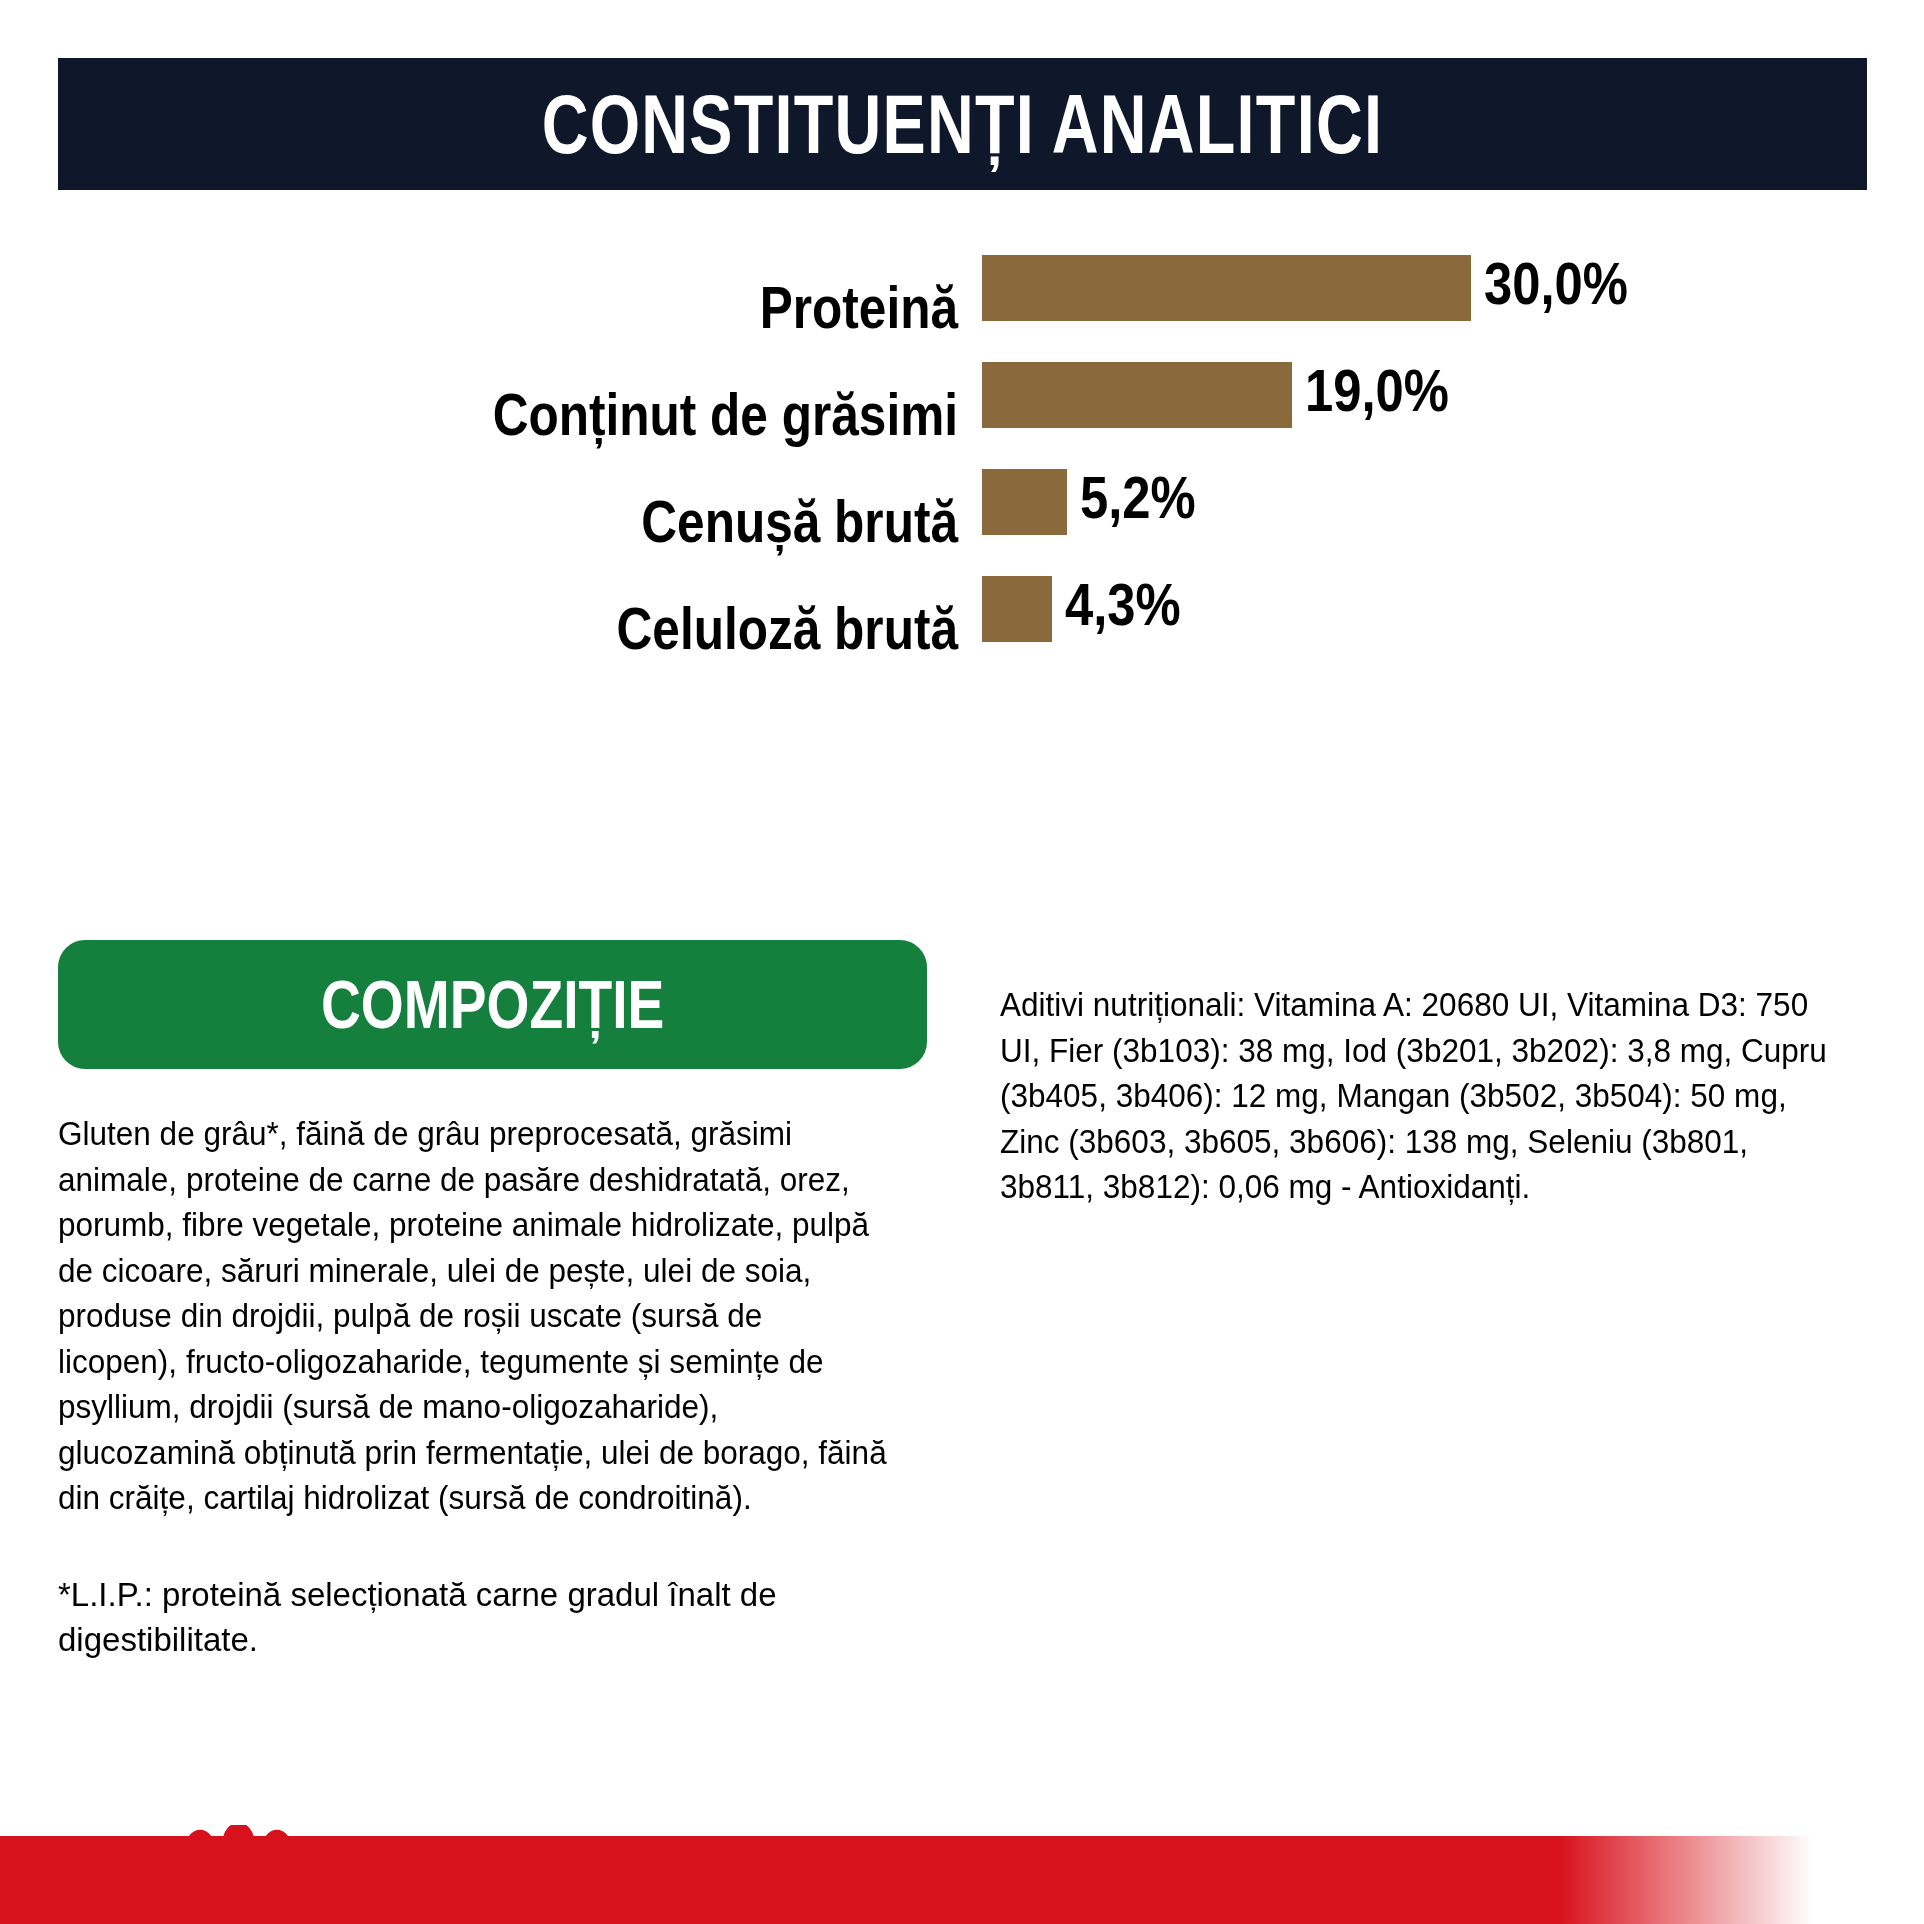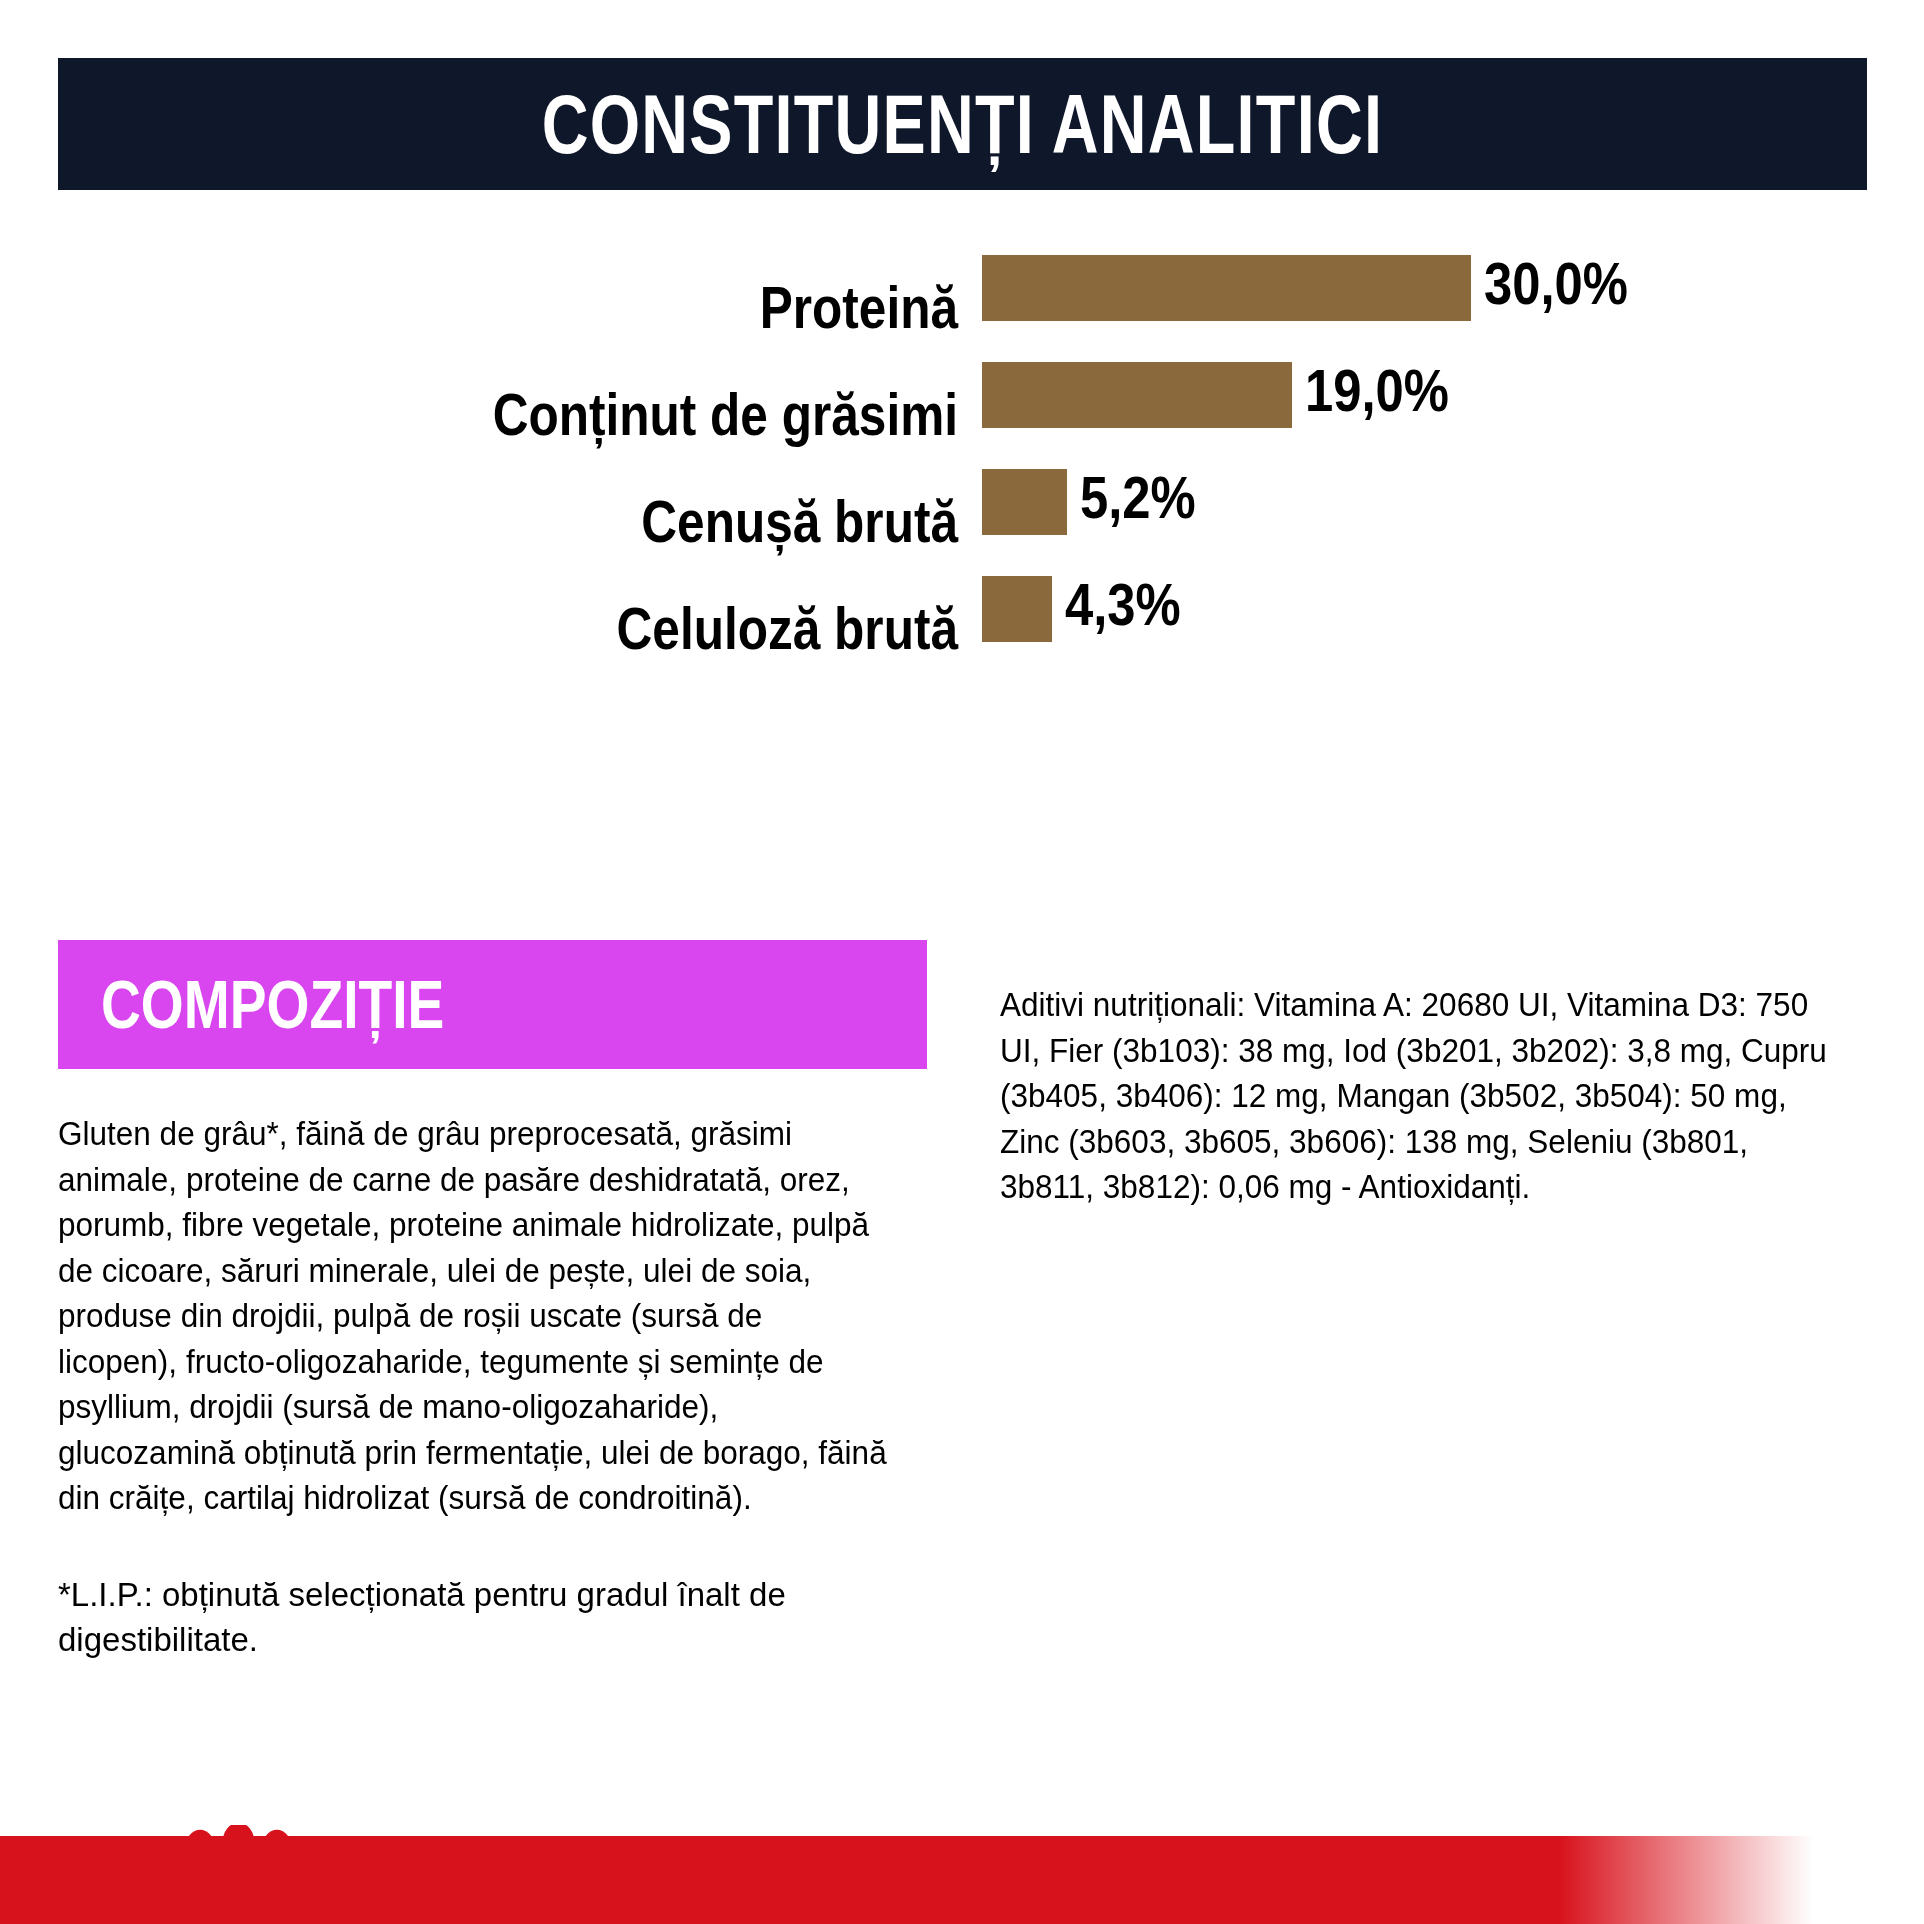--- a/index.html
+++ b/index.html
@@ -91,24 +91,25 @@
   
   .section {
     position: absolute;
     top: 940px;
   }
   .section-left  { left: 58px;   width: 869px; }
   .section-right { left: 1000px; width: 867px; }
 
   .section-head {
     height: 129px;
-    background: #d946ef;
+    background: #15803d;
     display: flex;
     align-items: center;
-    justify-content: flex-start;
+    justify-content: center;
+    border-radius: 27px;
   }
   .section-head-title {
     color: #ffffff;
     font-size: 69px;
     font-weight: bold;
     line-height: 1;
     white-space: nowrap;
     transform: scaleX(0.8);
     transform-origin: center center;
   }
@@ -198,21 +199,21 @@
   </div>
 
 
 </div>
 
 <div class="section section-left">
   <div class="section-head">
     <div class="section-head-title">COMPOZIȚIE</div>
   </div>
   <div class="section-body">Gluten de grâu*, făină de grâu preprocesată, grăsimi animale, proteine de carne de pasăre deshidratată, orez, porumb, fibre vegetale, proteine animale hidrolizate, pulpă de cicoare, săruri minerale, ulei de pește, ulei de soia, produse din drojdii, pulpă de roșii uscate (sursă de licopen), fructo-oligozaharide, tegumente și semințe de psyllium, drojdii (sursă de mano-oligozaharide), glucozamină obținută prin fermentație, ulei de borago, făină din crăițe, cartilaj hidrolizat (sursă de condroitină).</div>
-  <div class="section-note">*L.I.P.: obținută selecționată pentru gradul înalt de digestibilitate.</div>
+  <div class="section-note">*L.I.P.: proteină selecționată carne gradul înalt de digestibilitate.</div>
 </div>
 
 <div class="section section-right">
   <div class="section-body">Aditivi nutriționali: Vitamina A: 20680 UI, Vitamina D3: 750 UI, Fier (3b103): 38 mg, Iod (3b201, 3b202): 3,8 mg, Cupru (3b405, 3b406): 12 mg, Mangan (3b502, 3b504): 50 mg, Zinc (3b603, 3b605, 3b606): 138 mg, Seleniu (3b801, 3b811, 3b812): 0,06 mg - Antioxidanți.</div>
 </div>
 
 <div class="footer">
   <div class="footer-band"></div>
   <svg class="footer-logo" viewBox="0 0 290 160" xmlns="http://www.w3.org/2000/svg">
     <g fill="#d8121c">

